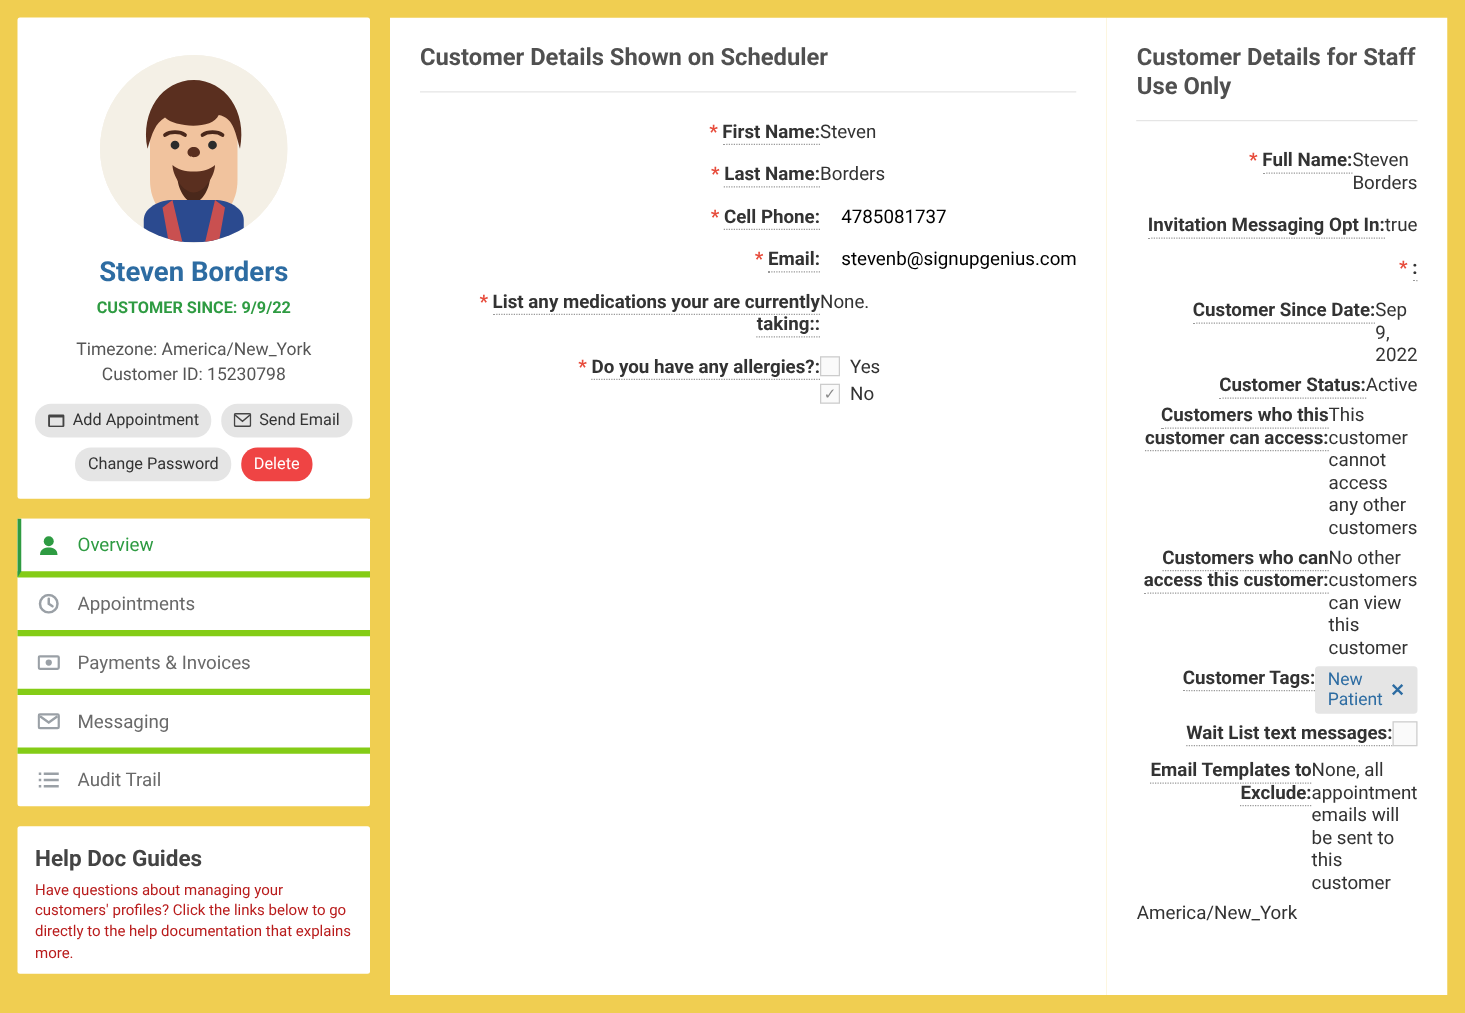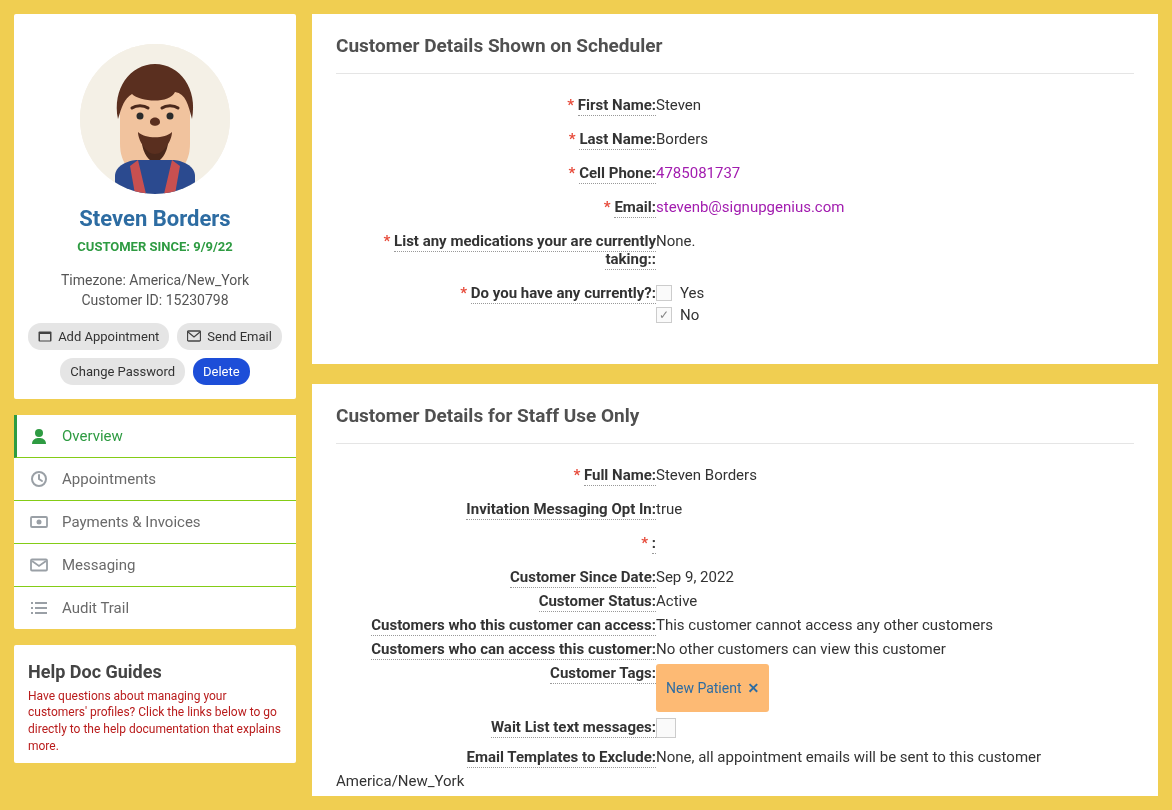--- a/index.html
+++ b/index.html
@@ -74,30 +74,30 @@
     gap: 6px;
     font-size: 13px;
     padding: 6px 10px;
     border: none;
     border-radius: 13px;
     background: #e5e5e5;
     color: #333;
     cursor: pointer;
     font-family: inherit;
   }
-  .btn.danger { background: #1d4ed8; color: #fff; }
+  .btn.danger { background: #ef4444; color: #fff; }
   .btn .ico { width: 14px; height: 12px; display: inline-block; }
   .nav-list { }
   .nav-item {
     display: flex;
     align-items: center;
     gap: 14px;
     padding: 12px 16px;
     color: #6a6a6a;
-    border-bottom: 1px solid #84cc16;
+    border-bottom: 5px solid #84cc16;
     cursor: pointer;
     font-size: 15px;
   }
   .nav-item:last-child { border-bottom: none; }
   .nav-item.active {
     color: #2e9b42;
     border-left: 3px solid #2e9b42;
     padding-left: 13px;
     background: #fff;
   }
@@ -112,22 +112,22 @@
   }
   .help-text {
     font-size: 12px;
     color: #b91c1c;
     line-height: 1.4;
   }
   
   .main {
     flex: 1;
     display: flex;
-    flex-direction: column;
-    gap: 20px;
+    flex-direction: row;
+    gap: 0;
     overflow: hidden;
   }
   .panel {
     background: #fff;
     padding: 20px 24px;
   }
   .panel-title {
     font-size: 19px;
     font-weight: 700;
     color: #505050;
@@ -145,39 +145,39 @@
   .form-row.tight { margin-bottom: 6px; }
   .form-label {
     width: 320px;
     text-align: right;
     font-weight: 700;
     color: #333;
   }
   .form-label .lbl-text { border-bottom: 1px dotted #999; padding-bottom: 1px; }
   .req { color: #e74c3c; }
   .form-value { flex: 1; color: #333; }
-  .form-value a { color: #a21caf; text-decoration: none; }
+  .form-value a { color: #000000; text-decoration: none; margin-left: 17px; }
   .chk-row { display: flex; align-items: center; gap: 8px; margin-bottom: 4px; text-align: right; }
   .chk {
     width: 16px; height: 16px;
     border: 1px solid #ccc;
     background: #fafafa;
     display: inline-flex;
     align-items: center;
     justify-content: center;
     font-size: 12px;
     color: #888;
   }
   .tag {
     display: inline-flex;
     align-items: center;
     gap: 6px;
-    background: #fdba74;
+    background: #e5e5e5;
     color: #2d6ca2;
-    padding: 16px 10px;
+    padding: 3px 10px;
     border-radius: 3px;
     font-size: 14px;
   }
   .tag .tag-x { cursor: pointer; font-weight: 700; }
 </style>
 </head>
 <body>
 
 <div class="app-frame">
 
@@ -311,21 +311,21 @@
         </div>
         <div class="form-row">
           <div class="form-label"><span class="req">*</span> <span class="lbl-text">Email:</span></div>
           <div class="form-value"><a href="#">stevenb@signupgenius.com</a></div>
         </div>
         <div class="form-row">
           <div class="form-label"><span class="req">*</span> <span class="lbl-text">List any medications your are currently taking::</span></div>
           <div class="form-value">None.</div>
         </div>
         <div class="form-row">
-          <div class="form-label"><span class="req">*</span> <span class="lbl-text">Do you have any currently?:</span></div>
+          <div class="form-label"><span class="req">*</span> <span class="lbl-text">Do you have any allergies?:</span></div>
           <div class="form-value">
             <div class="chk-row">
               <span class="chk"></span>
               <span>Yes</span>
             </div>
             <div class="chk-row">
               <span class="chk">✓</span>
               <span>No</span>
             </div>
           </div>

